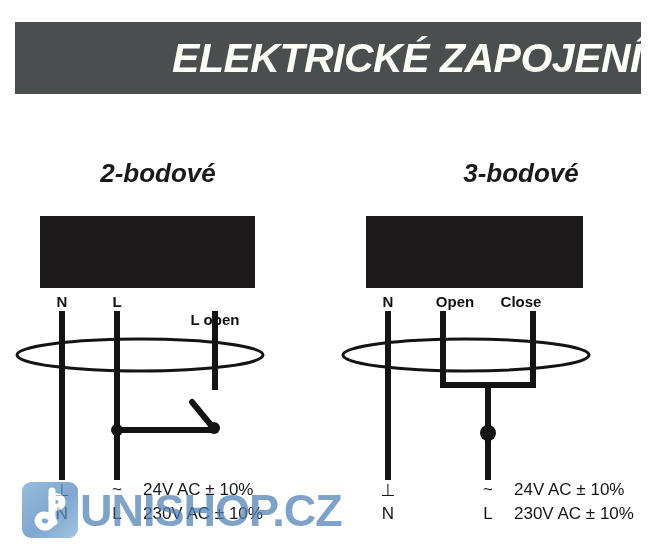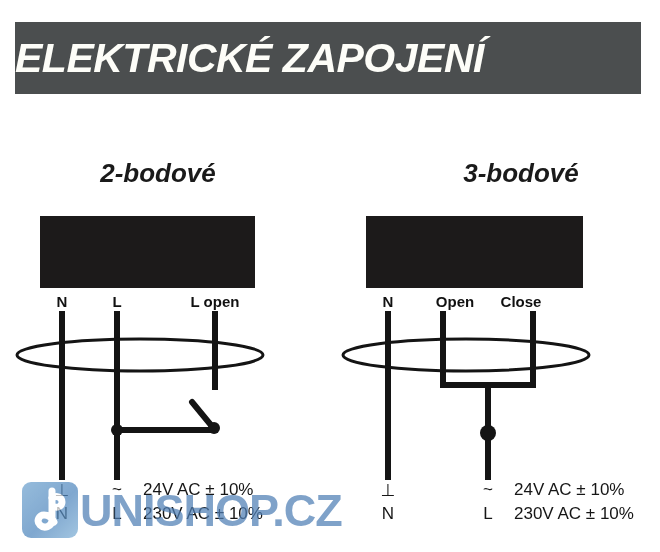--- a/index.html
+++ b/index.html
@@ -18,21 +18,21 @@
 
   .header-bar {
     position: absolute;
     left: 15px;
     top: 22px;
     width: 626px;
     height: 72px;
     background: #4b4e4f;
     display: flex;
     align-items: center;
-    justify-content: flex-start;
+    justify-content: flex-end;
   }
   .header-title {
     color: #fdfdf8;
     font-family: "Liberation Sans", sans-serif;
     font-size: 41px;
     font-weight: bold;
     font-style: italic;
     letter-spacing: -0.5px;
     line-height: 1;
     white-space: nowrap;
@@ -141,21 +141,21 @@
     <ellipse cx="140" cy="215" rx="123" ry="16" fill="none" stroke="#141414" stroke-width="3"></ellipse>
 
     <line x1="117" y1="290" x2="215" y2="290" stroke="#141414" stroke-width="6"></line>
     <line x1="215" y1="290" x2="192" y2="262" stroke="#141414" stroke-width="6" stroke-linecap="round"></line>
     <circle cx="117" cy="290" r="6" fill="#141414"></circle>
     <circle cx="214" cy="288" r="6" fill="#141414"></circle>
   </svg>
 
   <div class="terminal-label" style="left:62px;  top:153px;">N</div>
   <div class="terminal-label" style="left:117px; top:153px;">L</div>
-  <div class="terminal-label" style="left:215px; top:153px;">L open</div>
+  <div class="terminal-label" style="left:215px; top:171px;">L open</div>
 
   <div class="legend legend-sym" style="left:62px;  top:340px;">⊥</div>
   <div class="legend legend-sym" style="left:117px; top:340px;">~</div>
   <div class="legend" style="left:143px; top:340px;">24V AC ± 10%</div>
 
   <div class="legend legend-sym" style="left:62px;  top:364px;">N</div>
   <div class="legend legend-sym" style="left:117px; top:364px;">L</div>
   <div class="legend" style="left:143px; top:364px;">230V AC ± 10%</div>
 </div>
 

